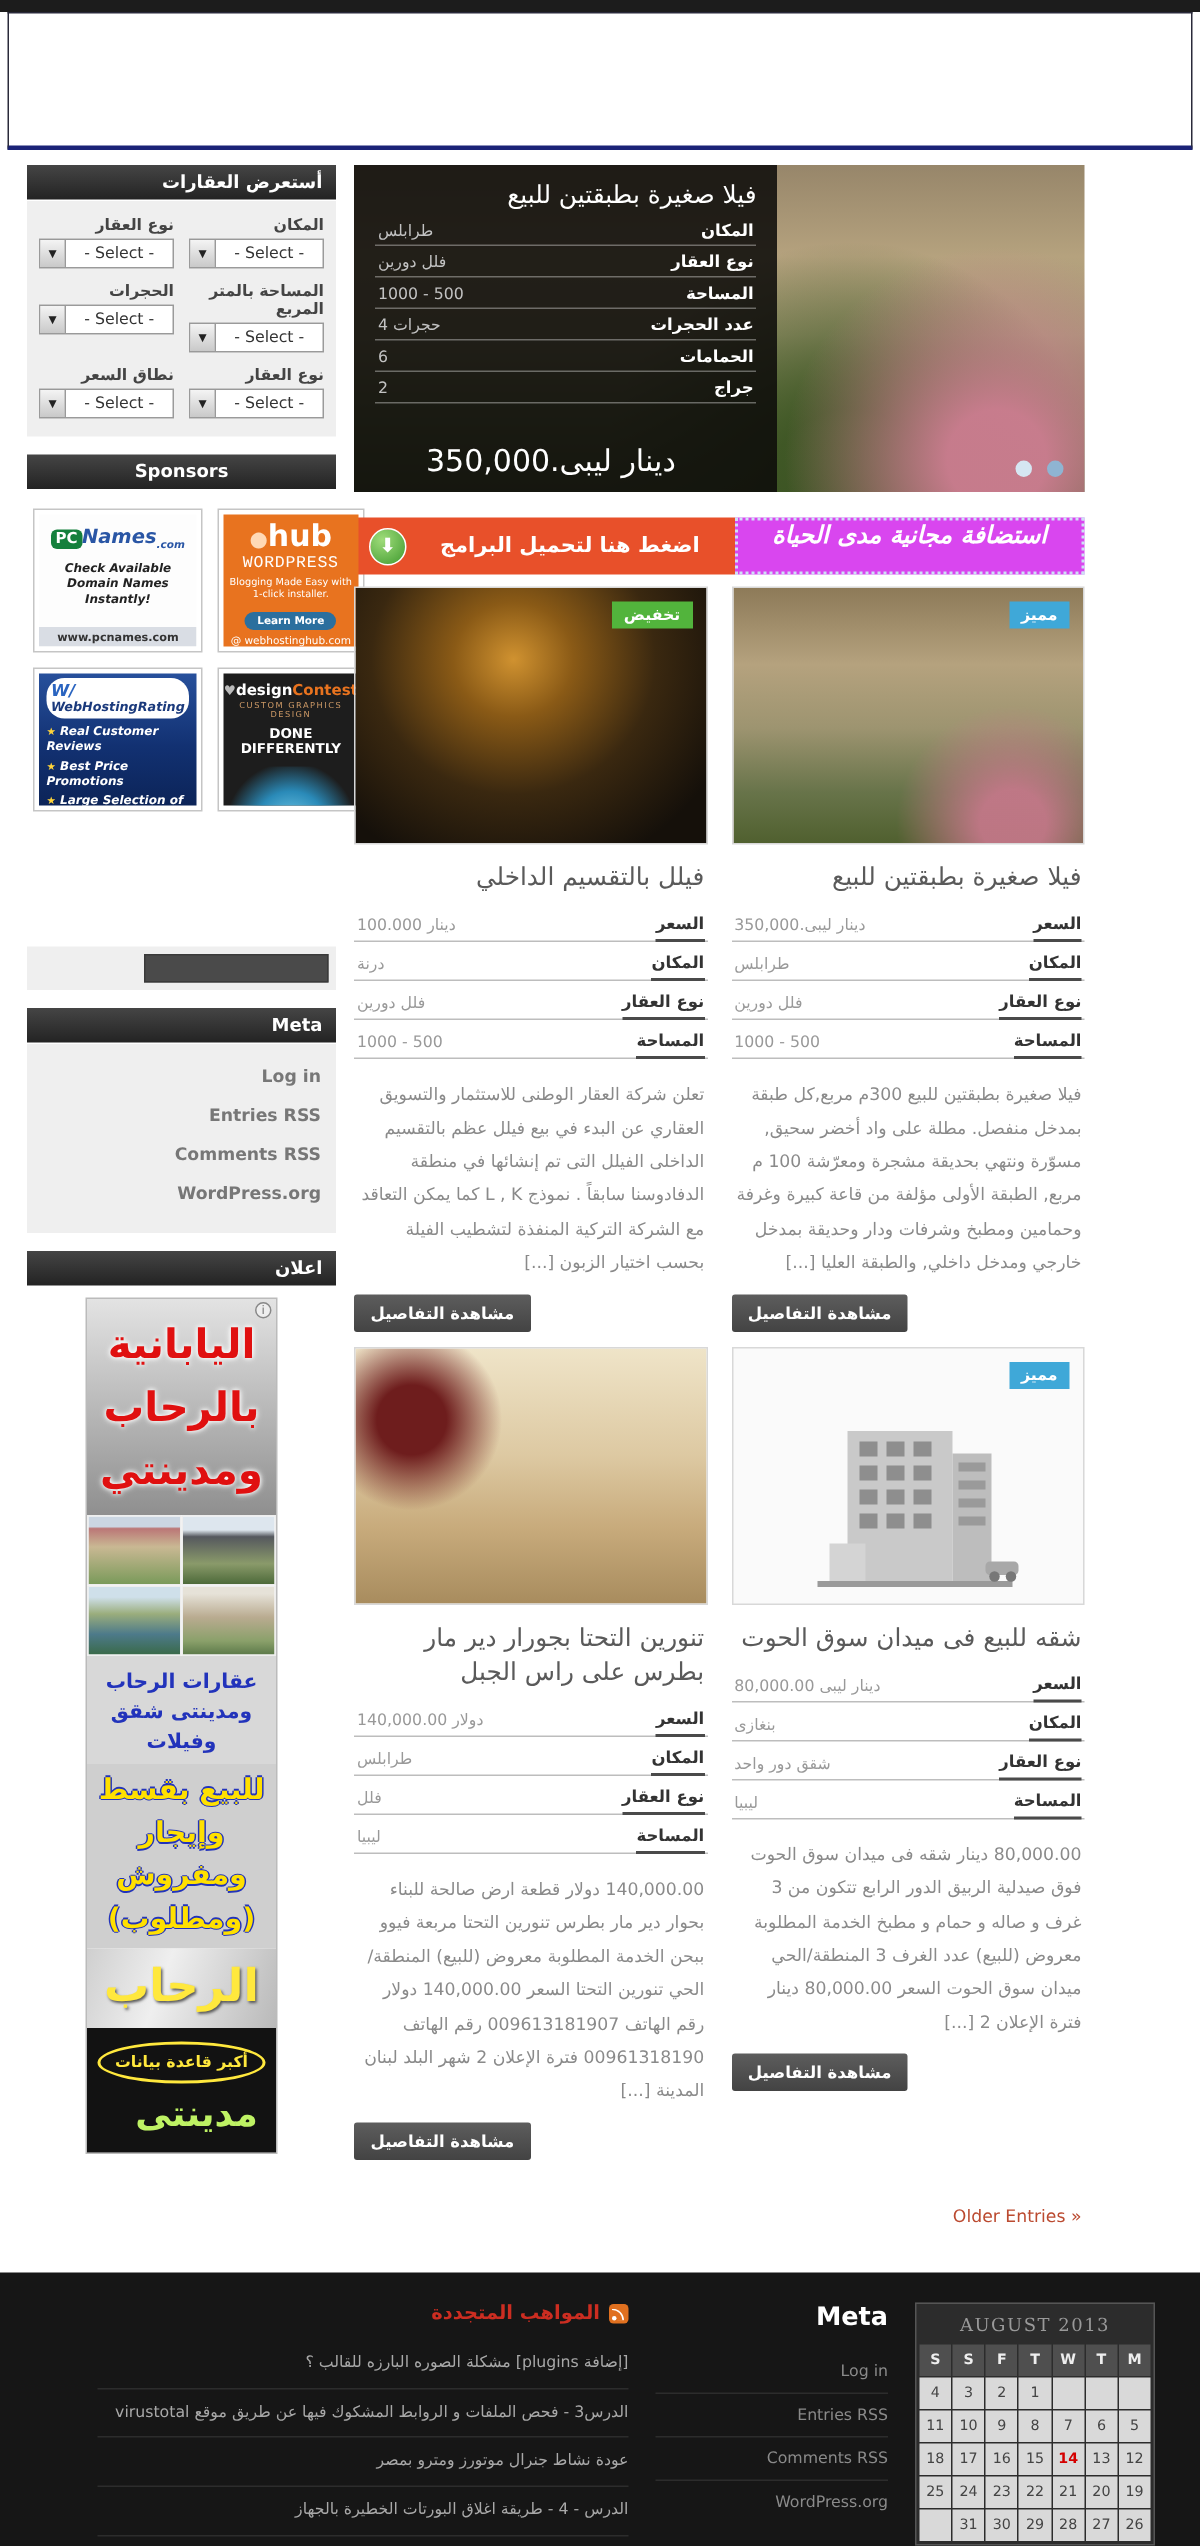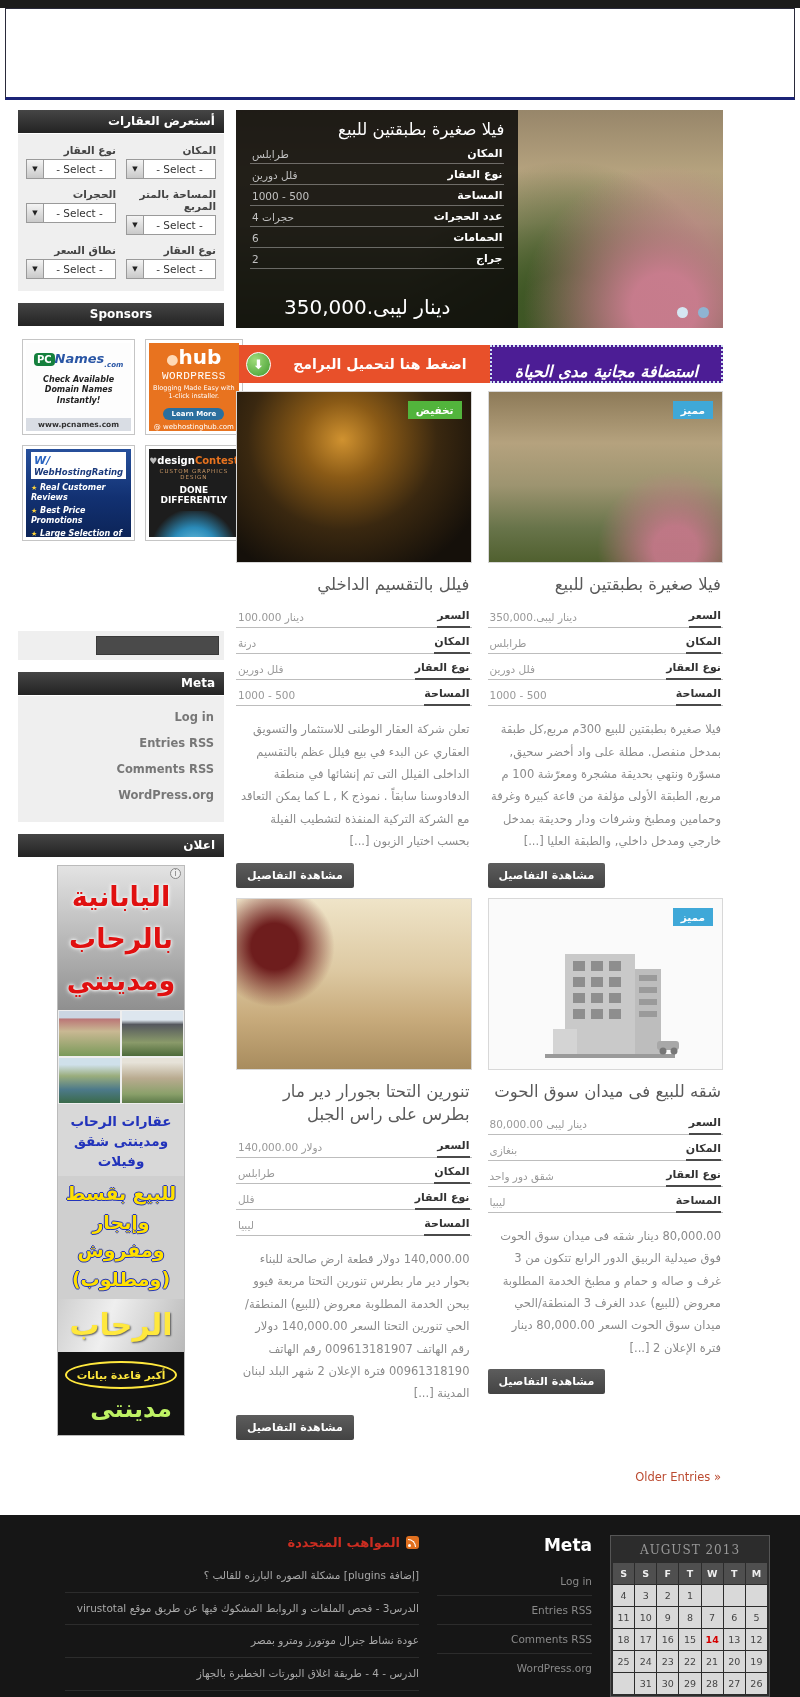--- a/index.html
+++ b/index.html
@@ -37,21 +37,21 @@
   .pcn-tag { font-size:8px; font-weight:bold; font-style:italic; color:#222; margin-top:6px; line-height:1.35; }
   .pcn-url { position:absolute; bottom:0; left:0; right:0; background:#d9dde4; font-size:7.5px; font-weight:bold; color:#333; padding:2px 0; }
   .hub { background:#e8731f; text-align:center; color:#fff; }
   .hub-brand { font-size:20px; font-weight:bold; margin-top:2px; }
   .hub-dot { color:#ffd9b5; font-size:14px; }
   .hub-title { font-family:Liberation Mono, monospace; font-size:11px; letter-spacing:.5px; margin-top:1px; }
   .hub-tag { font-size:6.5px; line-height:1.3; margin-top:2px; }
   .hub-btn { display:inline-block; background:#2b6f9e; color:#fff; font-size:7px; font-weight:bold; border-radius:6px; padding:2px 8px; margin-top:3px; }
   .hub-url { font-size:7px; margin-top:3px; }
   .whr { background:linear-gradient(#27509c 0%,#123172 55%,#0c2458 100%); color:#fff; padding:3px 5px; }
-  .whr-logo { background:#fff; color:#1b3a7c; font-size:8.5px; font-weight:bold; border-radius:0; padding:2px 3px; font-style:italic; }
+  .whr-logo { background:#fff; color:#1b3a7c; font-size:8.5px; font-weight:bold; border-radius:12px; padding:2px 3px; font-style:italic; }
   .whr-w { color:#2a64c0; font-weight:bold; font-size:11px; }
   .whr-li { font-size:8px; font-style:italic; font-weight:bold; margin-top:4px; line-height:1.2; }
   .star { color:#ffd43a; font-size:7px; }
   .dc { background:#1d1d1d; color:#fff; text-align:center; padding-top:6px; }
   .dc-logo { font-size:10px; font-weight:bold; }
   .dc-heart { color:#bbb; font-size:9px; }
   .dc-orange { color:#e8731f; }
   .dc-sub { font-size:5.5px; color:#c96; letter-spacing:1px; margin-top:2px; }
   .dc-tag { font-size:9px; font-weight:bold; margin-top:5px; }
   .dc-swirl { position:absolute; bottom:-8px; left:0; right:0; height:34px;
@@ -108,21 +108,21 @@
   .dot { width:11px; height:11px; border-radius:50%; }
   .dot1 { background:#d5e6f2; }
   .dot2 { background:#8fb4d2; }
 
   .dl-banner { height:38px; display:flex; margin-bottom:8px; }
   .dl-left { flex:1.02; background:#e8502a; display:flex; align-items:center; gap:9px; padding:0 10px; }
   .dl-icon { width:25px; height:25px; border-radius:50%; background:radial-gradient(circle at 35% 30%,#9fdc7a,#3f9a2f);
              color:#fff; font-size:13px; font-weight:bold; display:flex; align-items:center; justify-content:center;
              border:1px solid #fff; flex:0 0 25px; }
   .dl-text { color:#fff; font-weight:bold; font-size:14px; direction:rtl; flex:1; text-align:center; }
-  .dl-right { flex:1; background:#4c1d95; border:2px dotted #cfe0f5; display:flex; align-items:flex-end; justify-content:center; }
+  .dl-right { flex:1; background:#d946ef; border:2px dotted #cfe0f5; display:flex; align-items:flex-start; justify-content:center; }
   .dl-script { color:#fff; font-size:16px; font-weight:bold; font-style:italic; font-family:"DejaVu Serif", serif; direction:rtl; }
 
   .listings { display:grid; grid-template-columns:1fr 1fr; column-gap:16px; row-gap:10px; direction:rtl; }
   .card { direction:rtl; }
   .card-img { height:172px; border:1px solid #d8d8d8; position:relative; cursor:pointer; }
   .badge { position:absolute; top:9px; right:9px; color:#fff; font-size:10.5px; font-weight:bold; padding:3px 8px; direction:rtl; }
   .badge:empty { display:none; }
   .badge-blue { background:#3fa8d8; }
   .badge-green { background:#52b43c; }
   .img-day { background:

